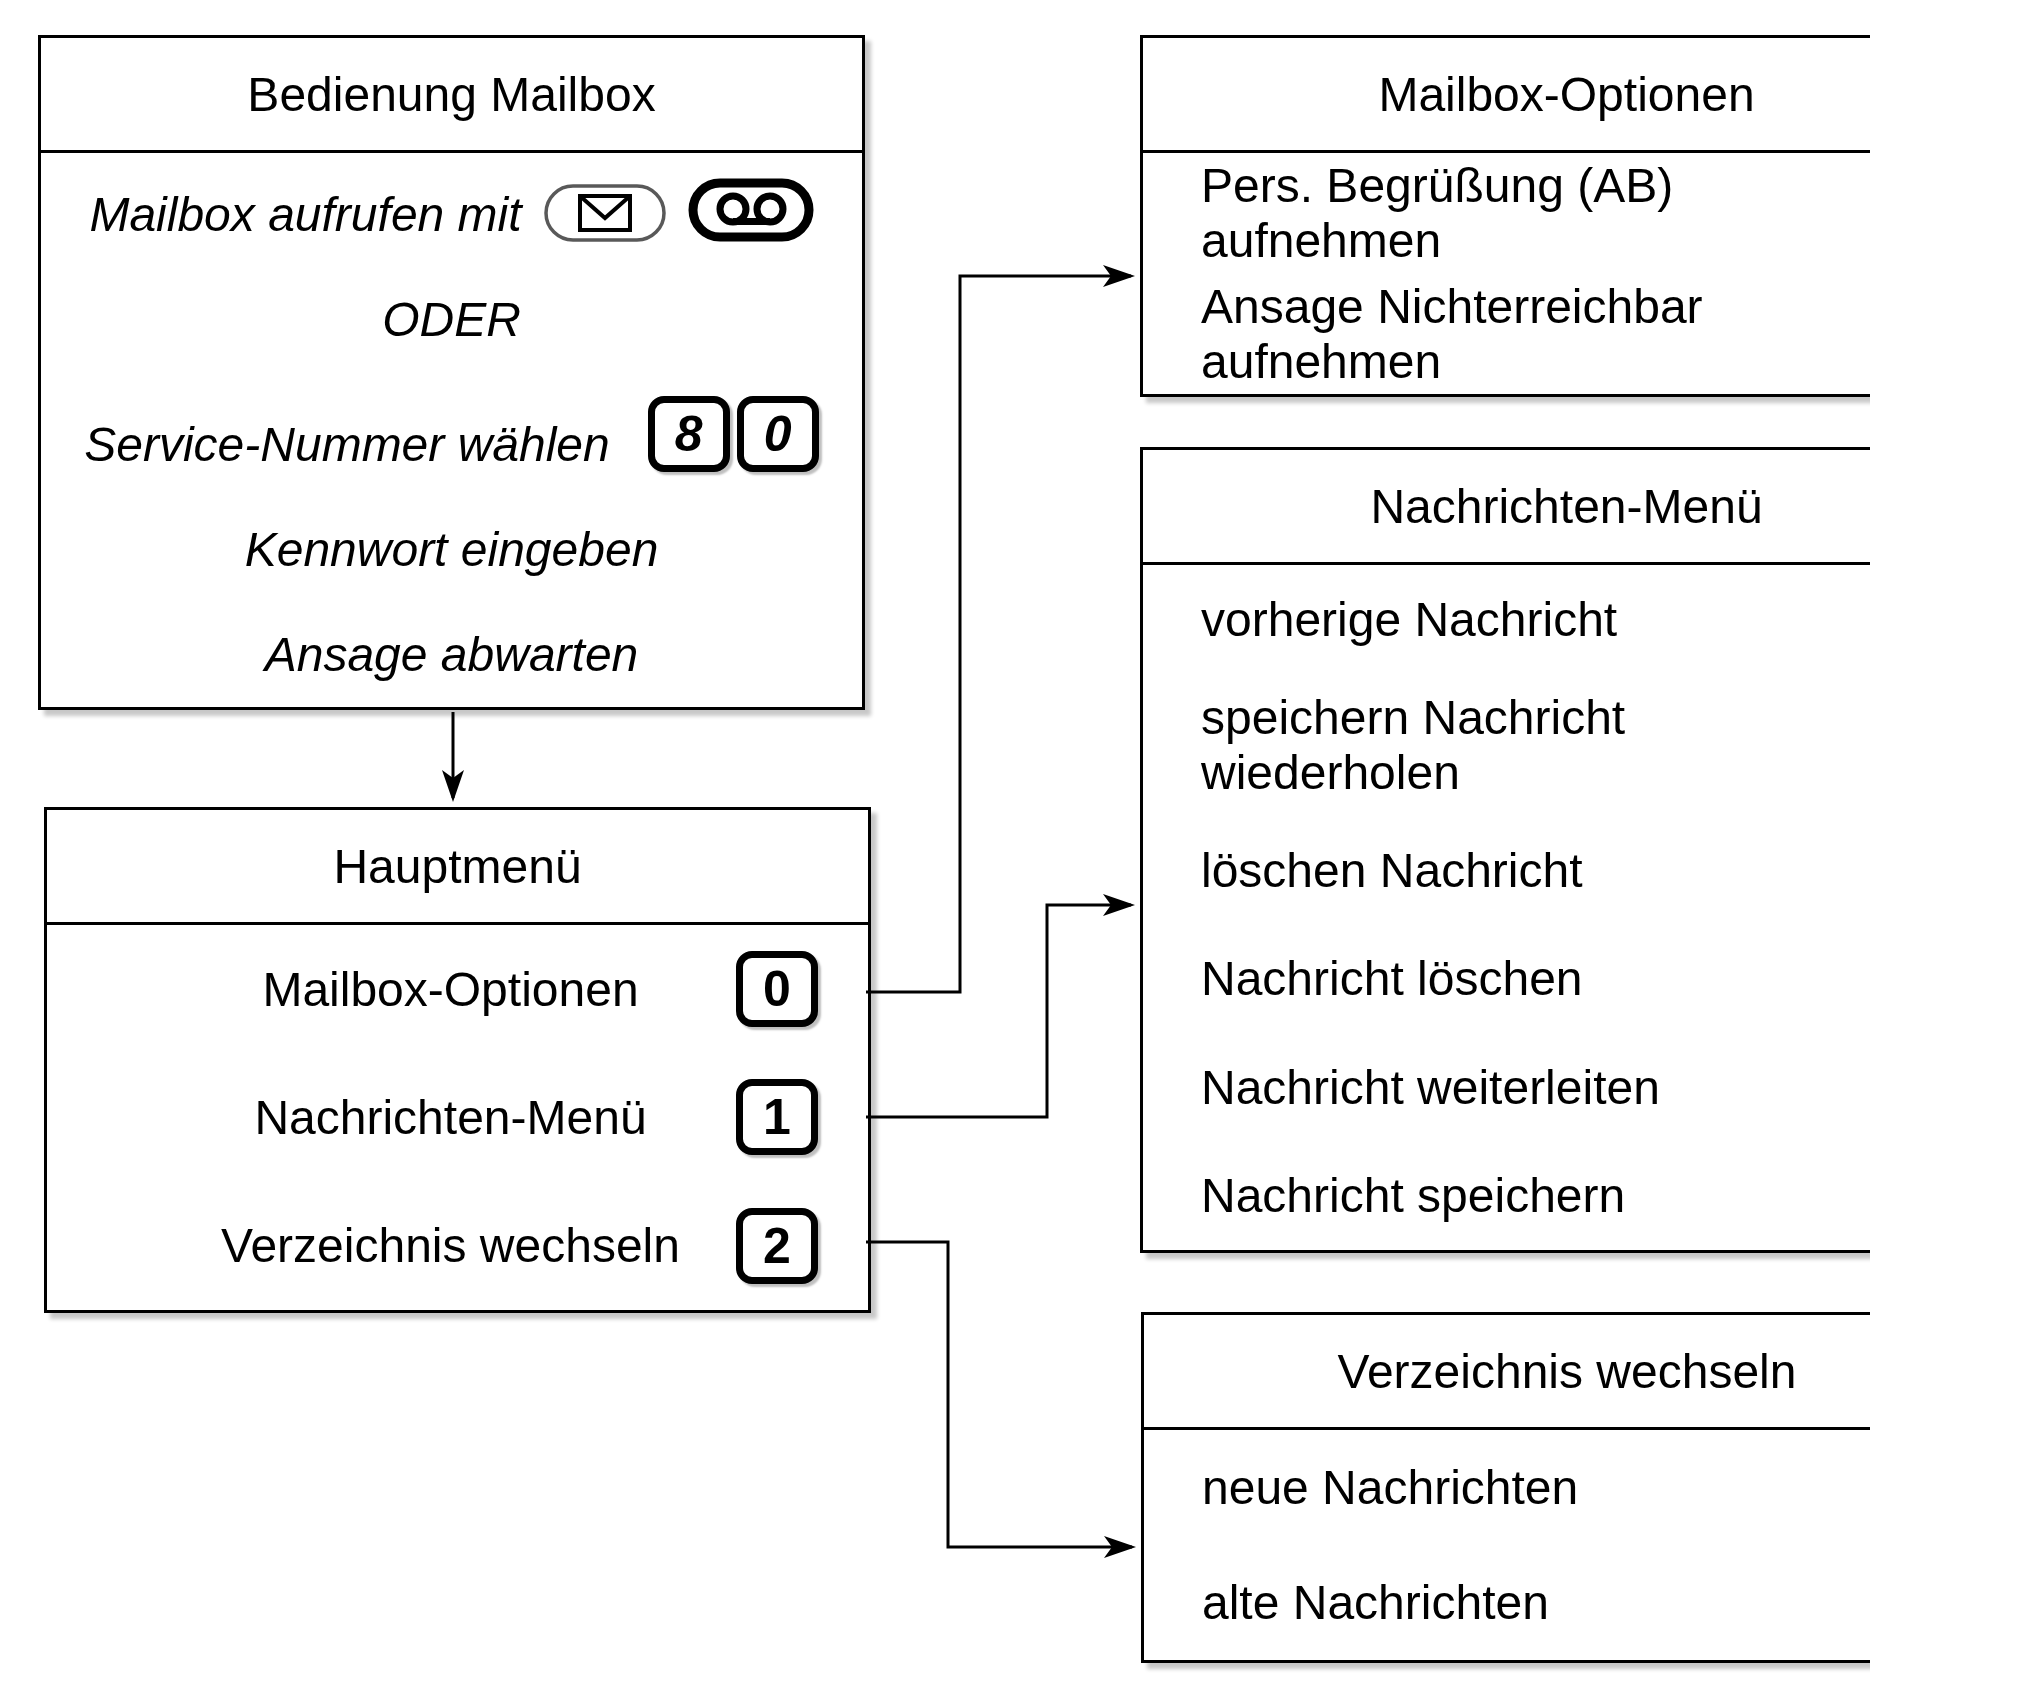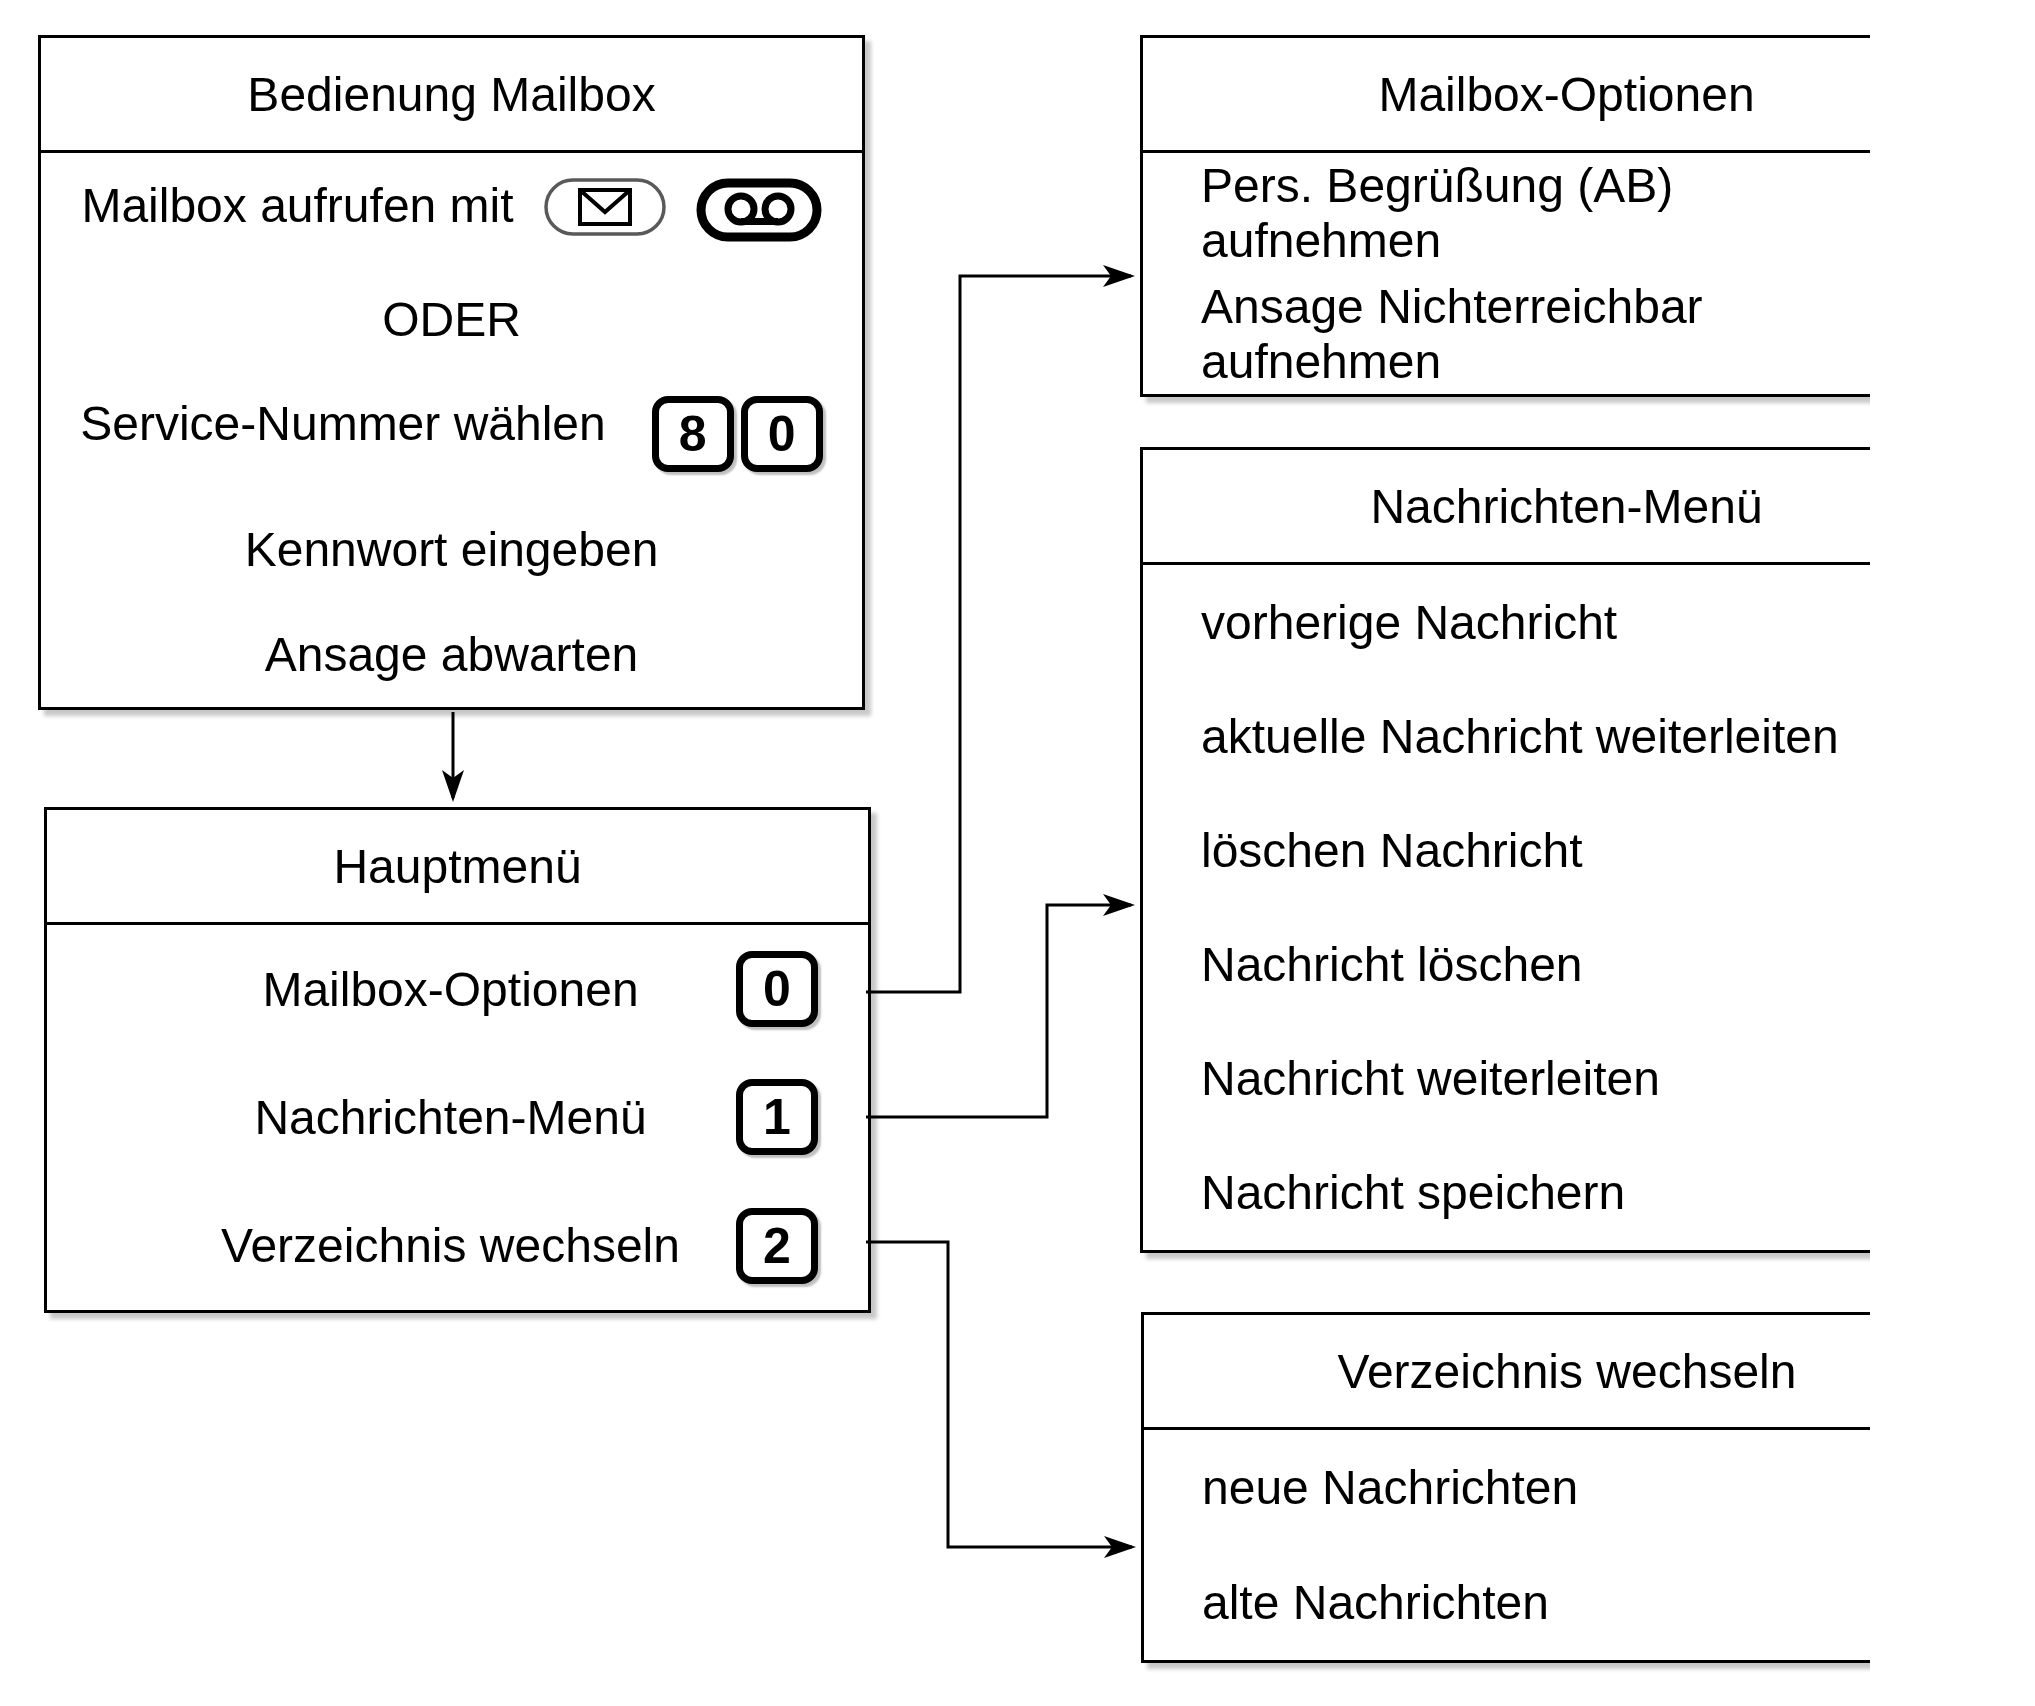--- a/index.html
+++ b/index.html
@@ -31,24 +31,25 @@
     font-size: 48px;
   }
   .node-body {
     flex: 1 1 auto;
     display: flex;
     flex-direction: column;
     justify-content: space-around;
   }
   .step-row {
     display: flex;
-    align-items: flex-start;
+    align-items: flex-end;
     justify-content: center;
-    gap: 30px;
+    gap: 22px;
     font-size: 48px;
+    font-style: italic;
   }
   .menu-row {
     display: flex;
     align-items: center;
     font-size: 48px;
     padding-left: 28px;
   }
   .menu-row .label-center {
     flex: 1 1 auto;
     text-align: center;
@@ -162,21 +163,21 @@
   </div>
 
   <div class="node" style="left:1140px; top:447px; width:853px; height:806px;">
     <div class="node-header">Nachrichten-Menü</div>
     <div class="node-body">
       <div class="menu-row">
         <span class="label-left">vorherige Nachricht</span>
         <span class="dial-key">4</span>
       </div>
       <div class="menu-row">
-        <span class="label-left">aktuelle Nachricht weiterleiten</span>
+        <span class="label-left">speichern Nachricht wiederholen</span>
         <span class="dial-key">5</span>
       </div>
       <div class="menu-row">
         <span class="label-left">löschen Nachricht</span>
         <span class="dial-key">6</span>
       </div>
       <div class="menu-row">
         <span class="label-left">Nachricht löschen</span>
         <span class="dial-key">7</span>
       </div>

